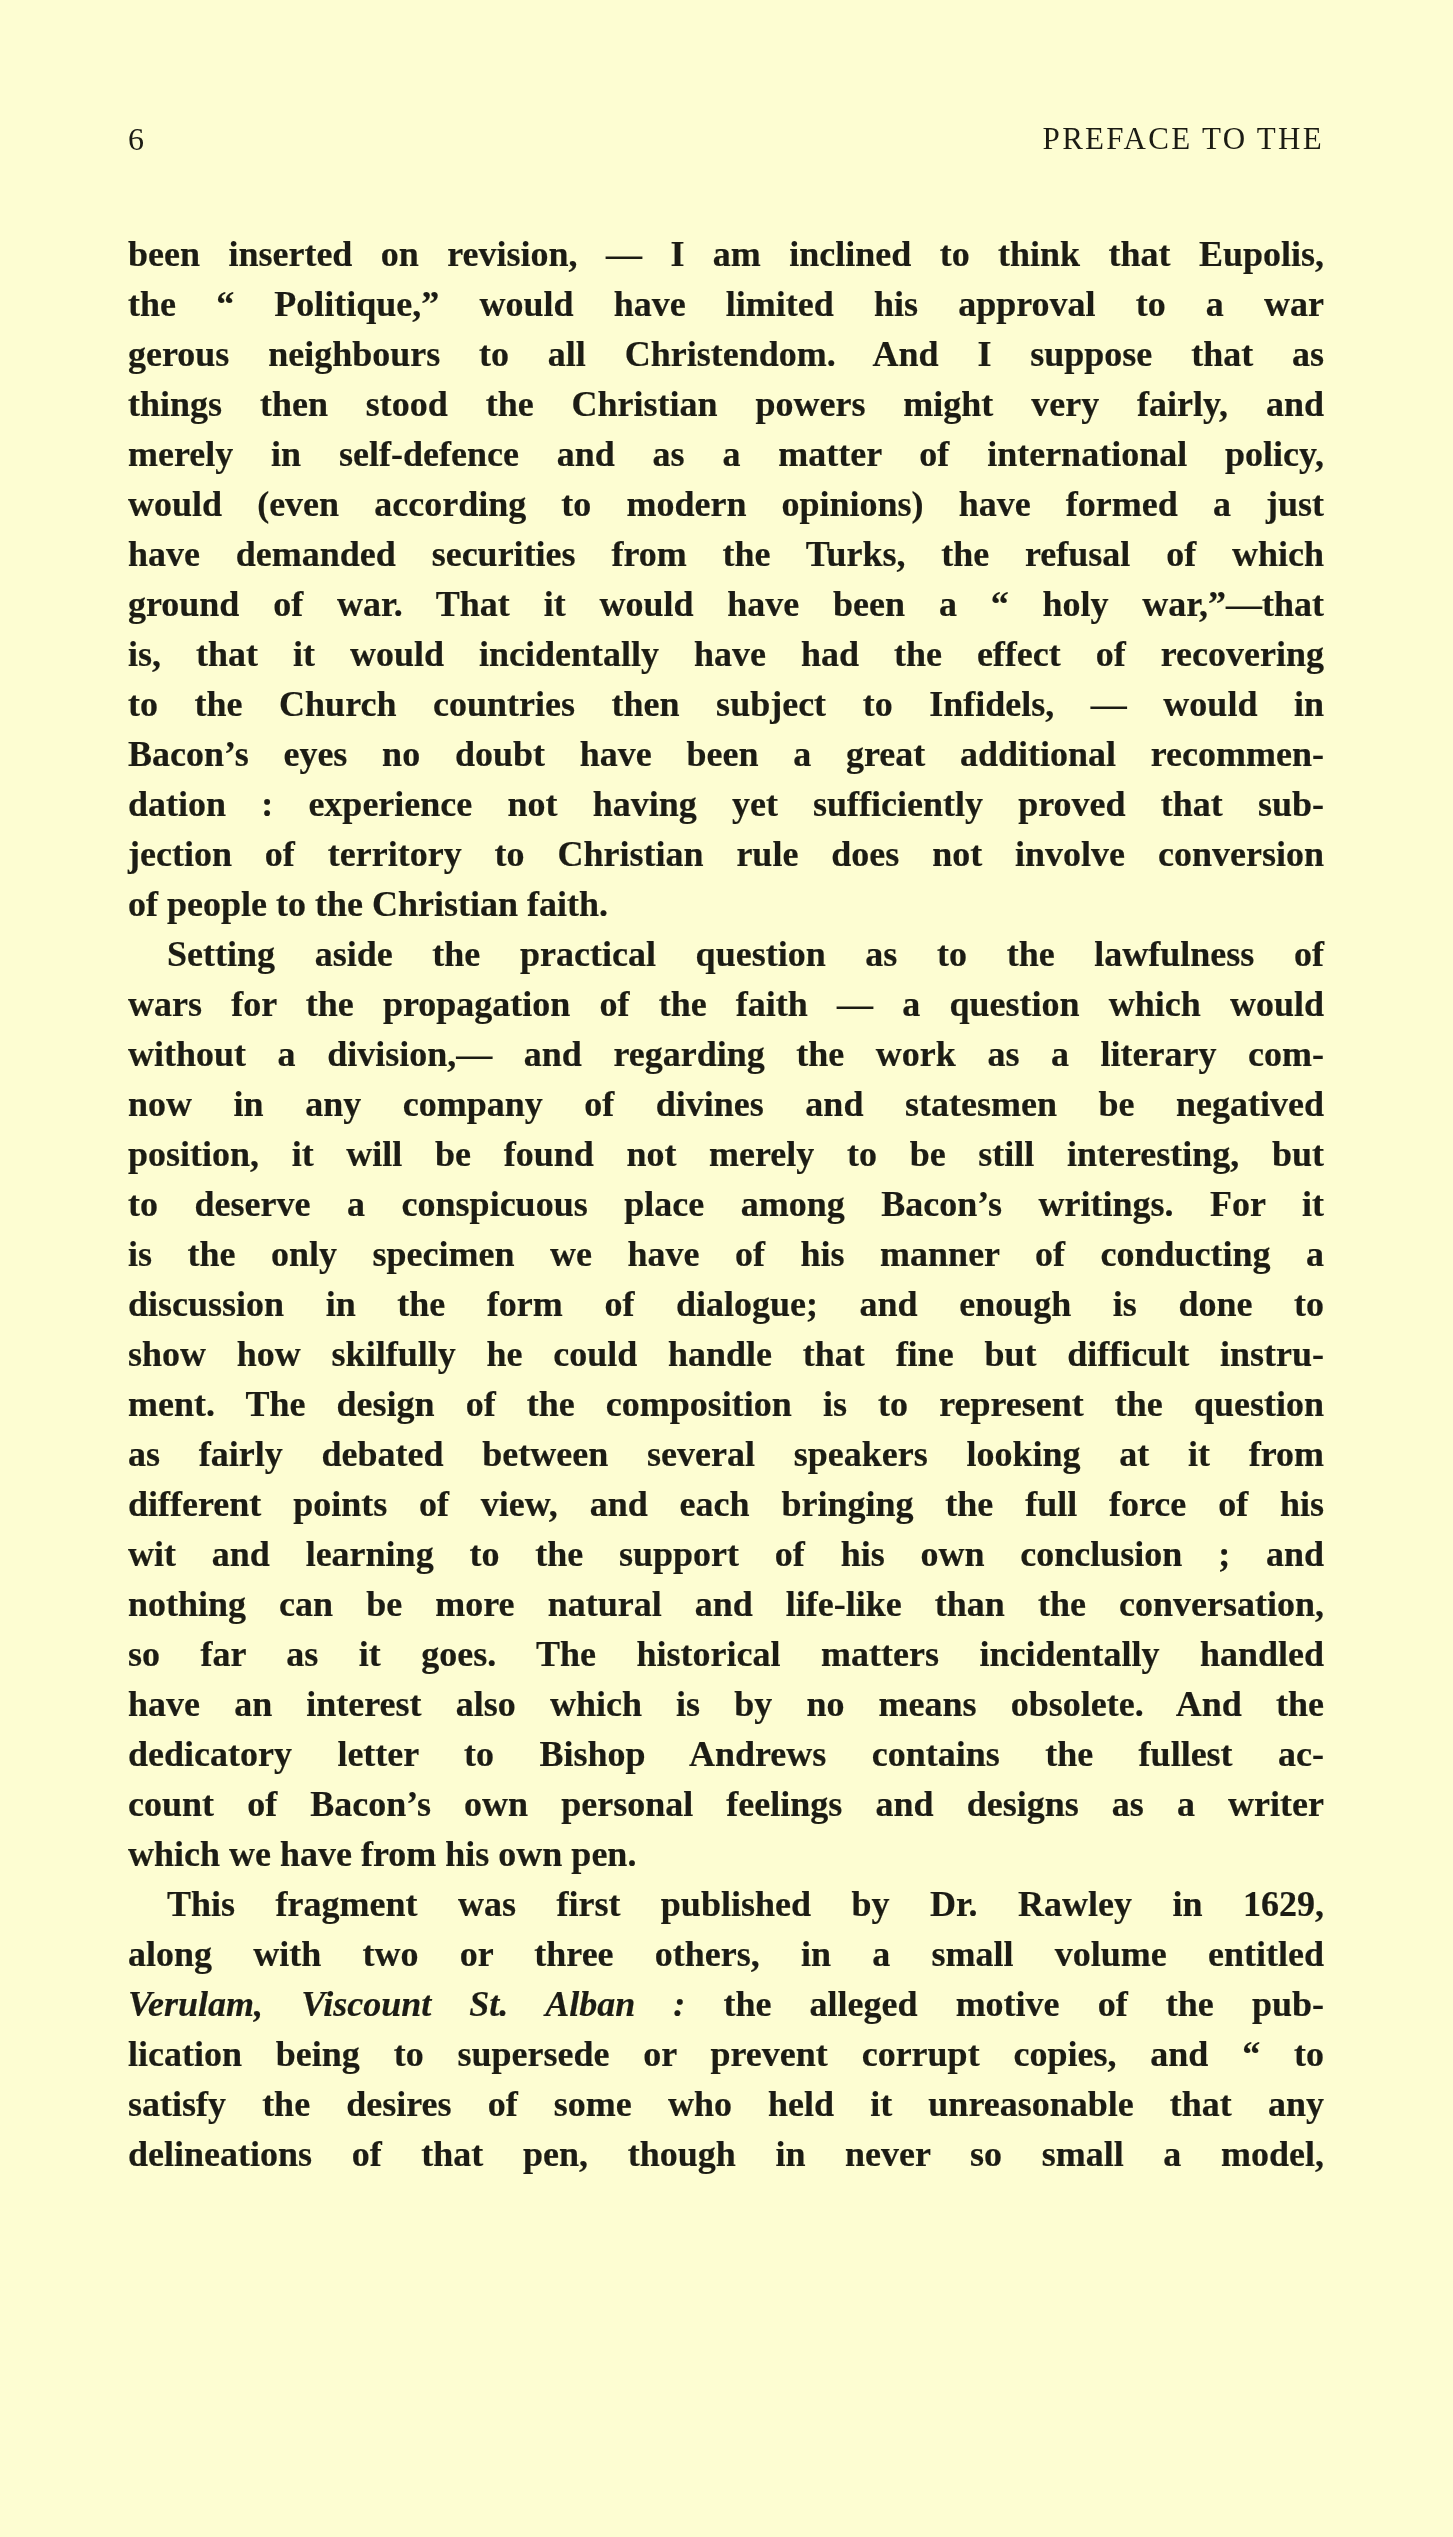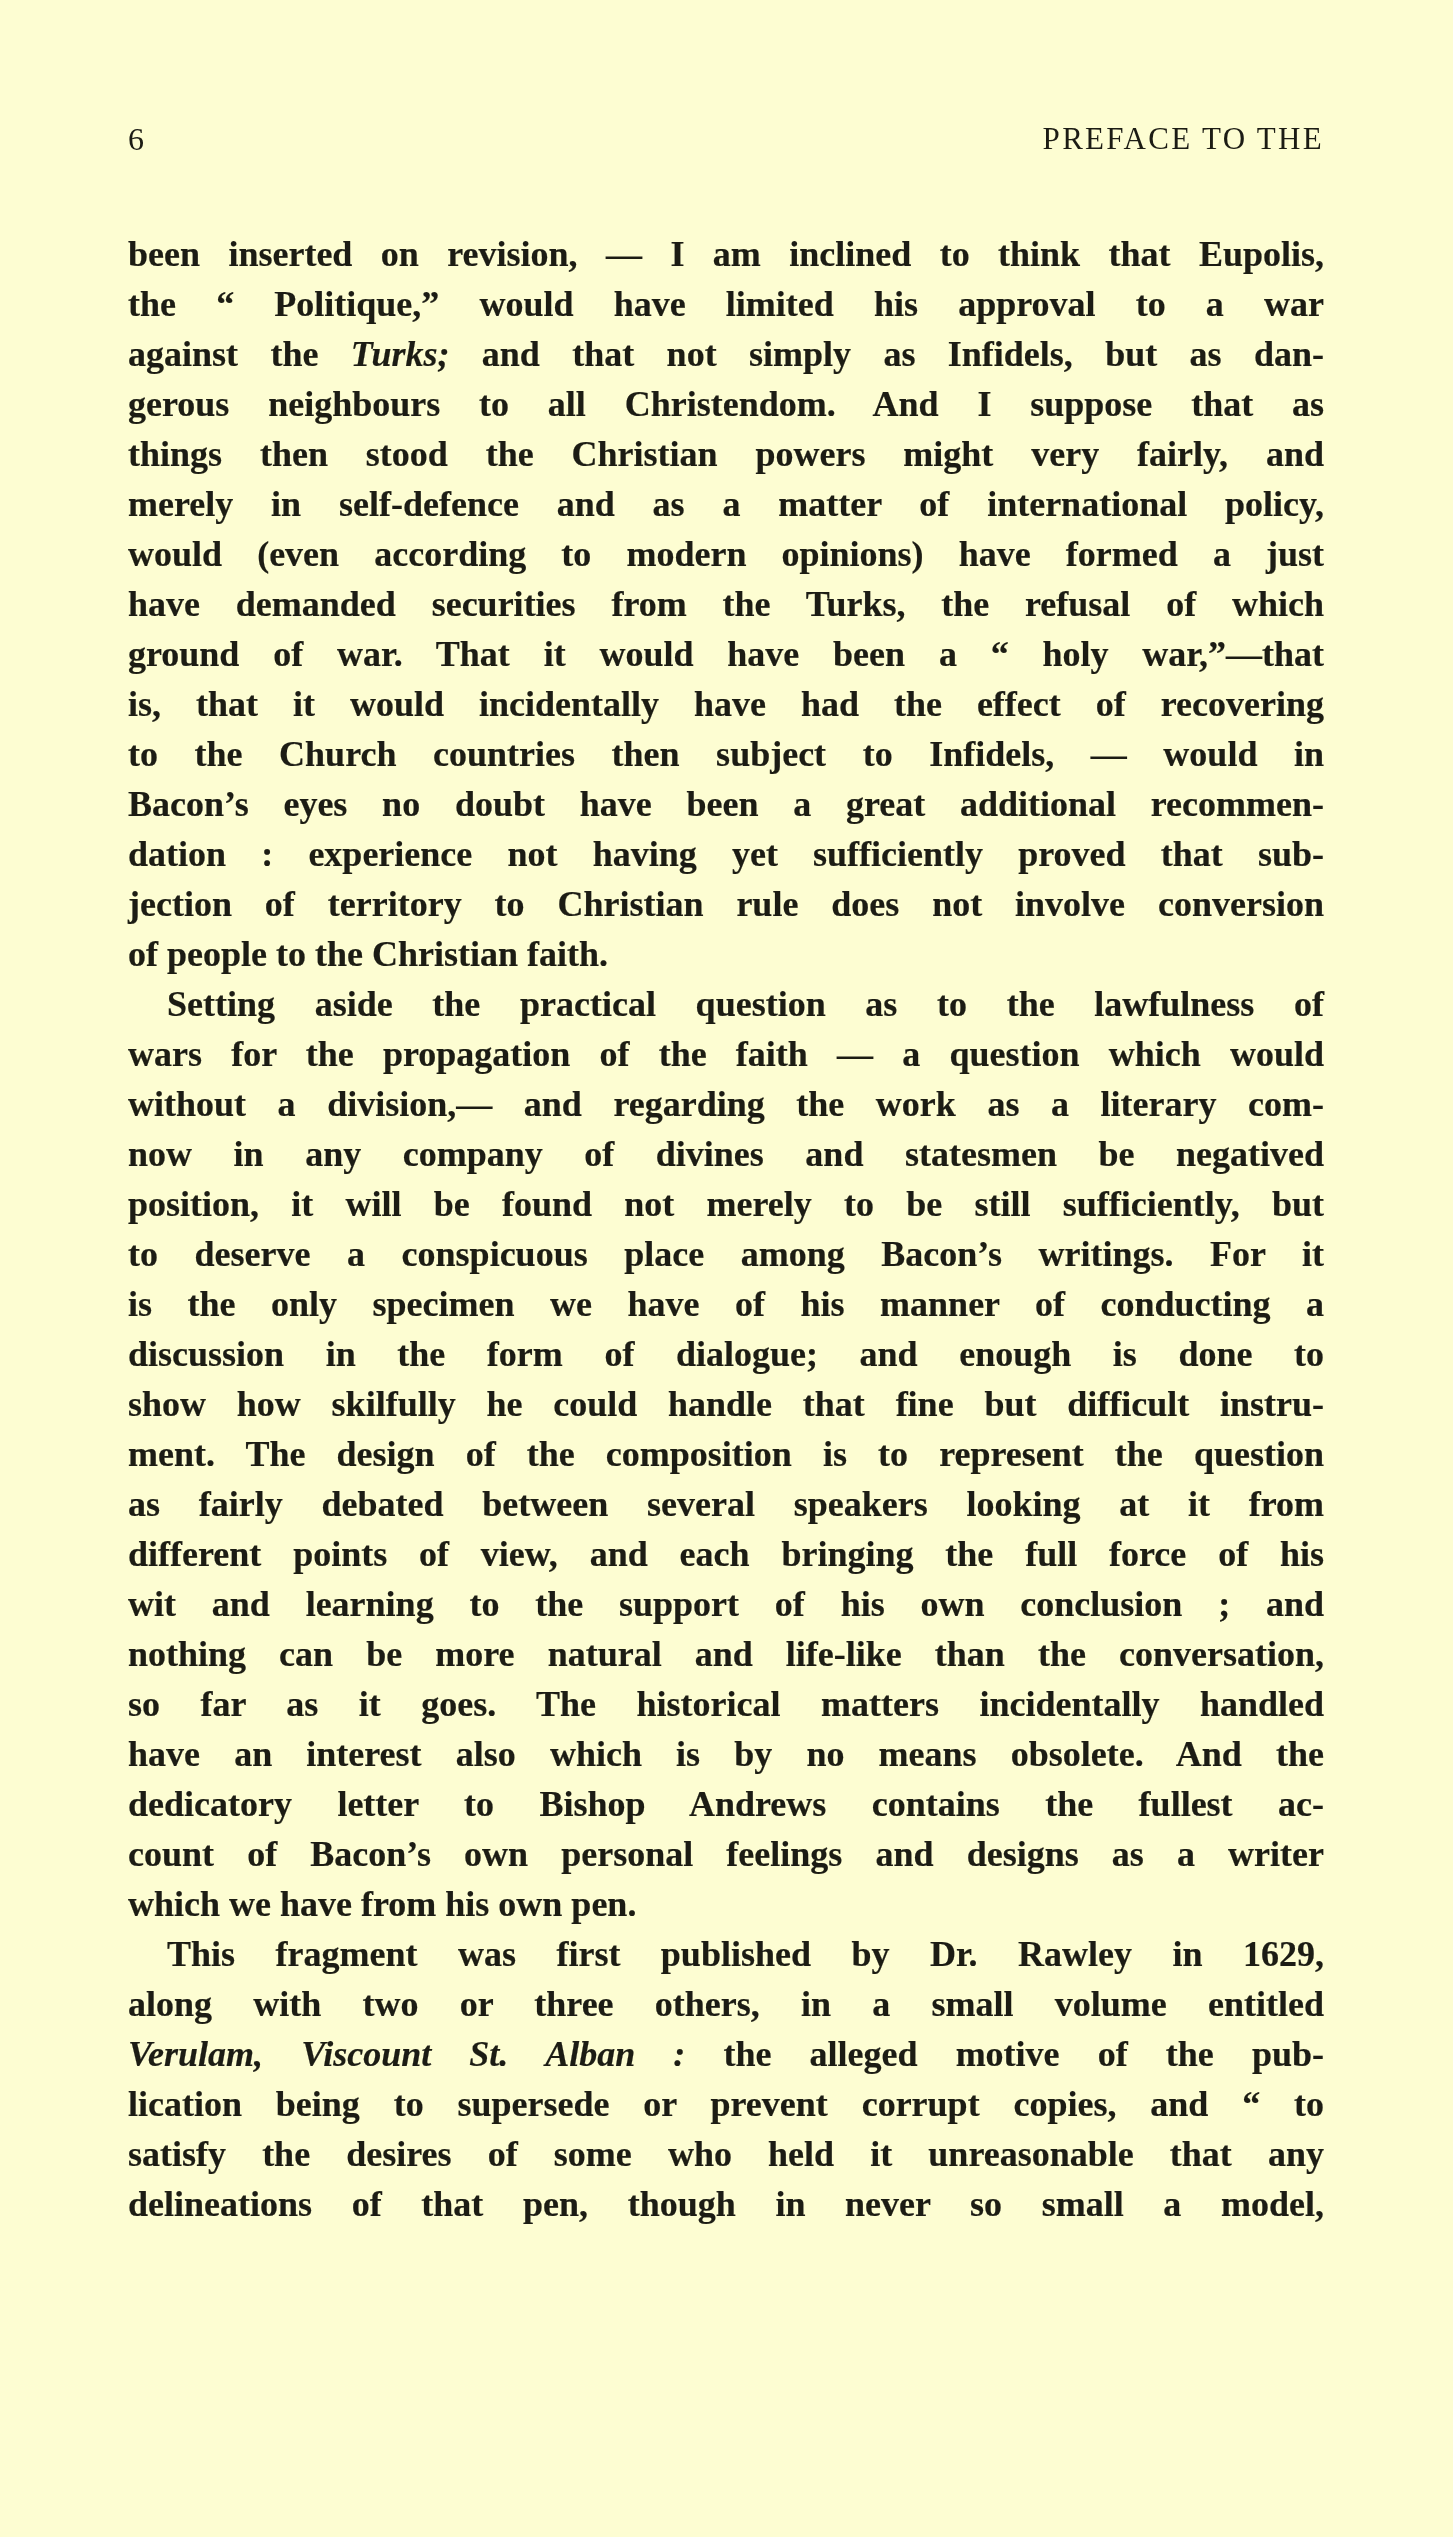--- a/index.html
+++ b/index.html
@@ -78,39 +78,38 @@
 
   <div class="running-head">
     <span class="page-number">6</span>
     <span class="running-title">PREFACE TO THE</span>
   </div>
 
   <div class="body-text">
 
     <span class="line">been inserted on revision, — I am inclined to think that Eupolis,</span>
     <span class="line">the “ Politique,” would have limited his approval to a war</span>
-    <span class="line"><span>against the </span><span class="it">Turks;</span><span> and that not simply as Infidels, but as dan-</span></span>
     <span class="line">gerous neighbours to all Christendom.  And I suppose that as</span>
     <span class="line">things then stood the Christian powers might very fairly, and</span>
     <span class="line">merely in self-defence and as a matter of international policy,</span>
     <span class="line">would (even according to modern opinions) have formed a just</span>
     <span class="line">have demanded securities from the Turks, the refusal of which</span>
     <span class="line">ground of war.  That it would have been a “ holy war,”—that</span>
     <span class="line">is, that it would incidentally have had the effect of recovering</span>
     <span class="line">to the Church countries then subject to Infidels, — would in</span>
     <span class="line">Bacon’s eyes no doubt have been a great additional recommen-</span>
     <span class="line">dation : experience not having yet sufficiently proved that sub-</span>
     <span class="line">jection of territory to Christian rule does not involve conversion</span>
     <span class="line last">of people to the Christian faith.</span>
 
     <span class="line indent">Setting aside the practical question as to the lawfulness of</span>
     <span class="line">wars for the propagation of the faith — a question which would</span>
     <span class="line">without a division,— and regarding the work as a literary com-</span>
     <span class="line">now in any company of divines and statesmen be negatived</span>
-    <span class="line">position, it will be found not merely to be still sufficiently, but</span>
+    <span class="line">position, it will be found not merely to be still interesting, but</span>
     <span class="line">to deserve a conspicuous place among Bacon’s writings.  For it</span>
     <span class="line">is the only specimen we have of his manner of conducting a</span>
     <span class="line">discussion in the form of dialogue; and enough is done to</span>
     <span class="line">show how skilfully he could handle that fine but difficult instru-</span>
     <span class="line">ment.  The design of the composition is to represent the question</span>
     <span class="line">as fairly debated between several speakers looking at it from</span>
     <span class="line">different points of view, and each bringing the full force of his</span>
     <span class="line">wit and learning to the support of his own conclusion ; and</span>
     <span class="line">nothing can be more natural and life-like than the conversation,</span>
     <span class="line">so far as it goes.   The historical matters incidentally handled</span>

